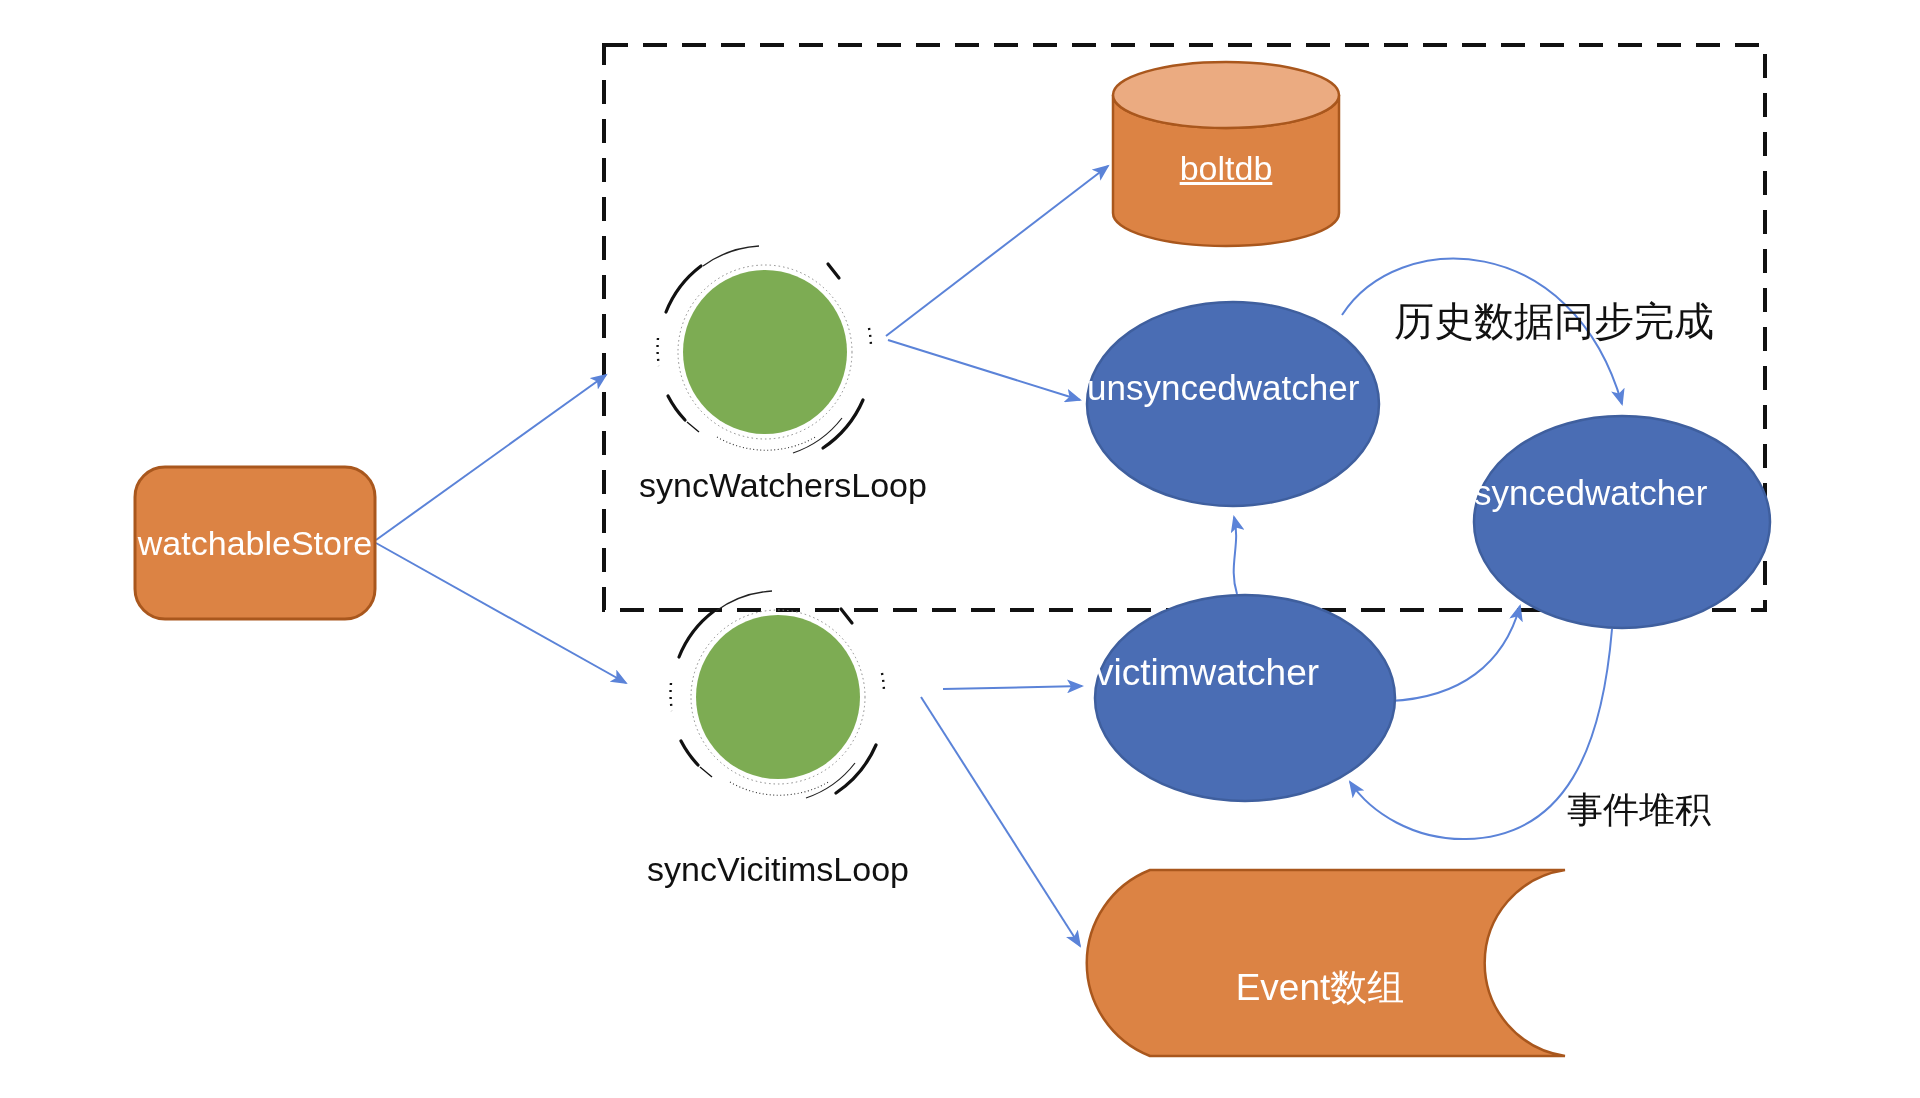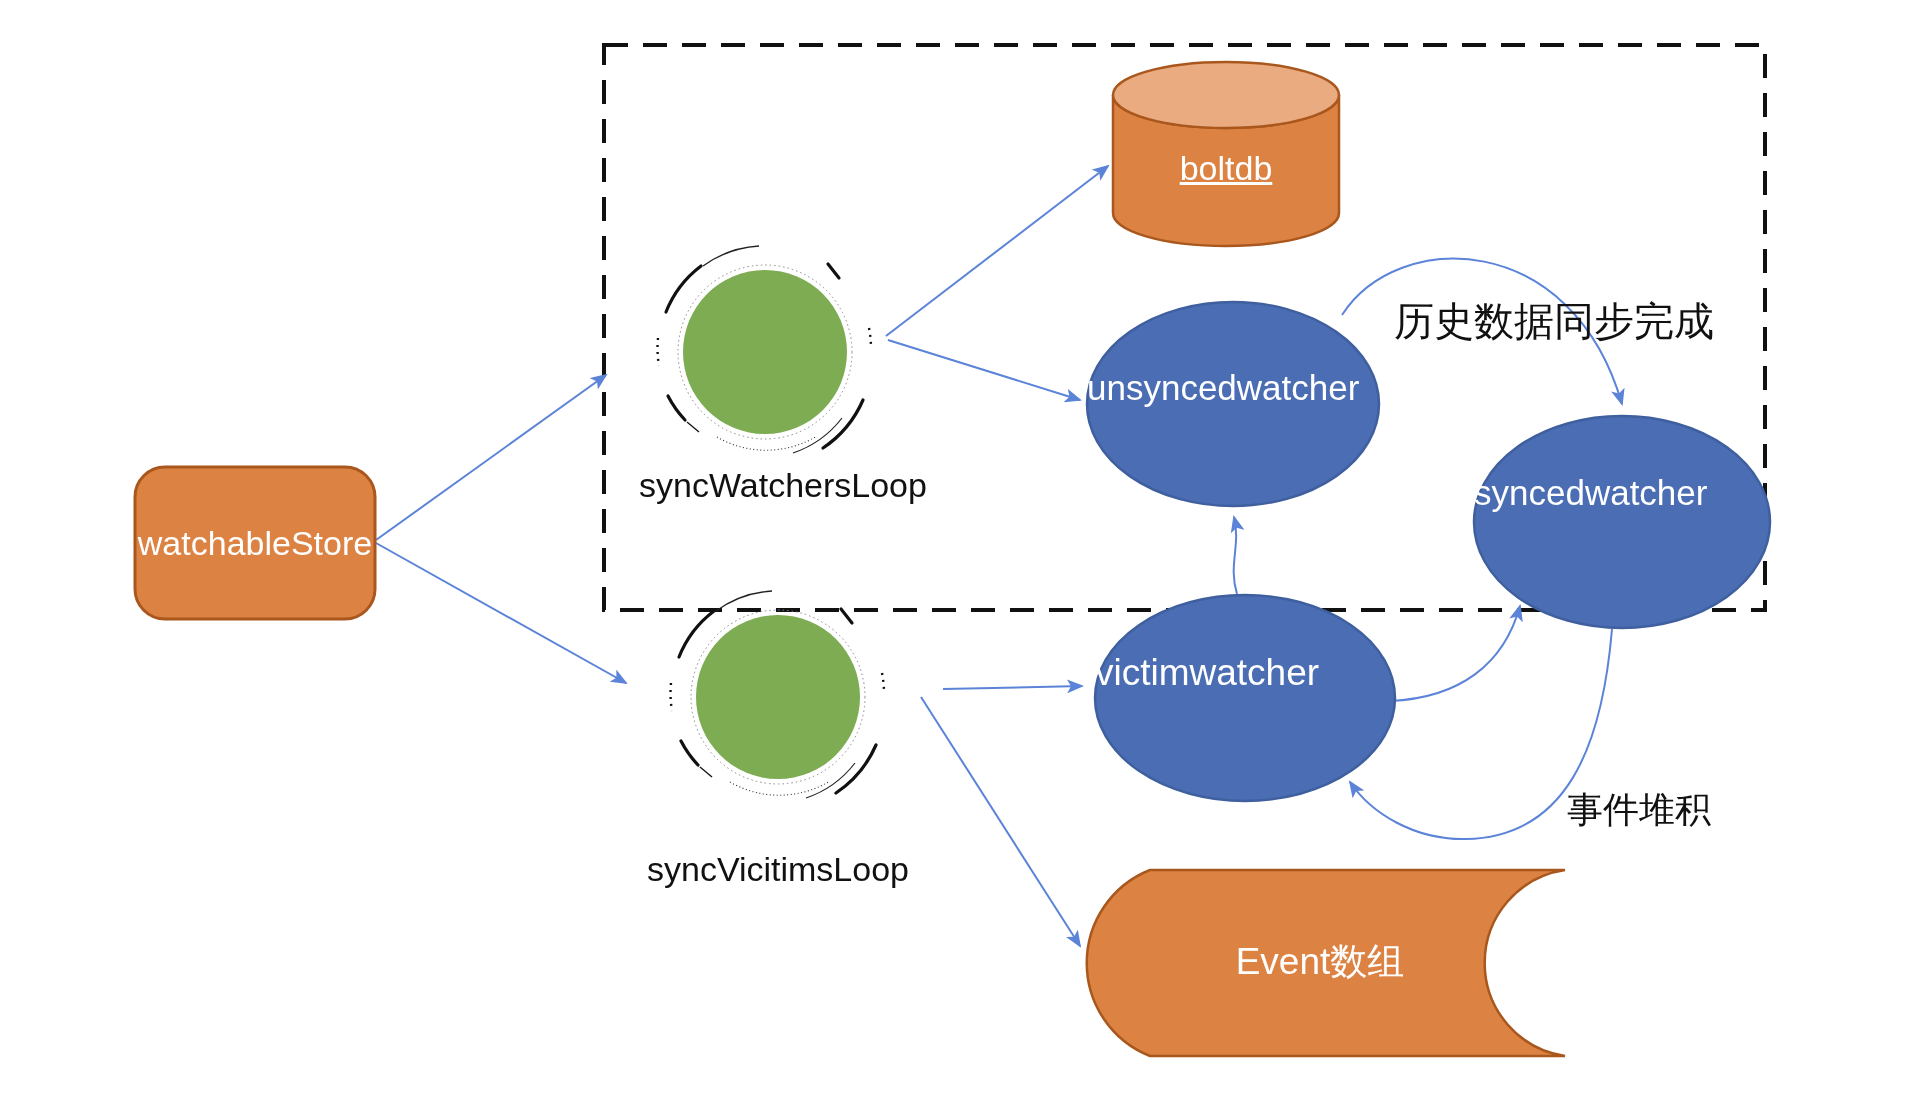--- a/index.html
+++ b/index.html
@@ -18,21 +18,21 @@
     white-space:nowrap;
     pointer-events:none;
   }
   .lbl.white{color:#ffffff;}
   .node-text{display:flex;flex-direction:row;align-items:center;justify-content:flex-start;}
   .watchable-store-label{left:135px;top:467px;width:240px;height:152px;font-size:34px;line-height:44px;justify-content:center;}
   .boltdb-label{left:1113px;top:149px;width:226px;font-size:34px;text-decoration:underline;}
   .unsynced-label{left:1087px;top:365px;width:292px;font-size:35px;line-height:45px;}
   .synced-label{left:1474px;top:470px;width:296px;font-size:35px;line-height:46px;}
   .victim-label{left:1095px;top:650px;width:300px;font-size:37px;line-height:46px;}
-  .event-array-label{left:1150px;top:937px;width:340px;font-size:37px;}
+  .event-array-label{left:1150px;top:963px;width:340px;font-size:37px;}
   .sync-watchers-label{left:613px;top:466px;width:340px;font-size:34px;}
   .sync-vicitims-label{left:608px;top:850px;width:340px;font-size:34px;}
   .history-sync-label{left:1394px;top:294px;font-size:40px;}
   .event-pileup-label{left:1567px;top:786px;font-size:36px;}
 </style>
 </head>
 <body>
 
 <div class="canvas">
 

